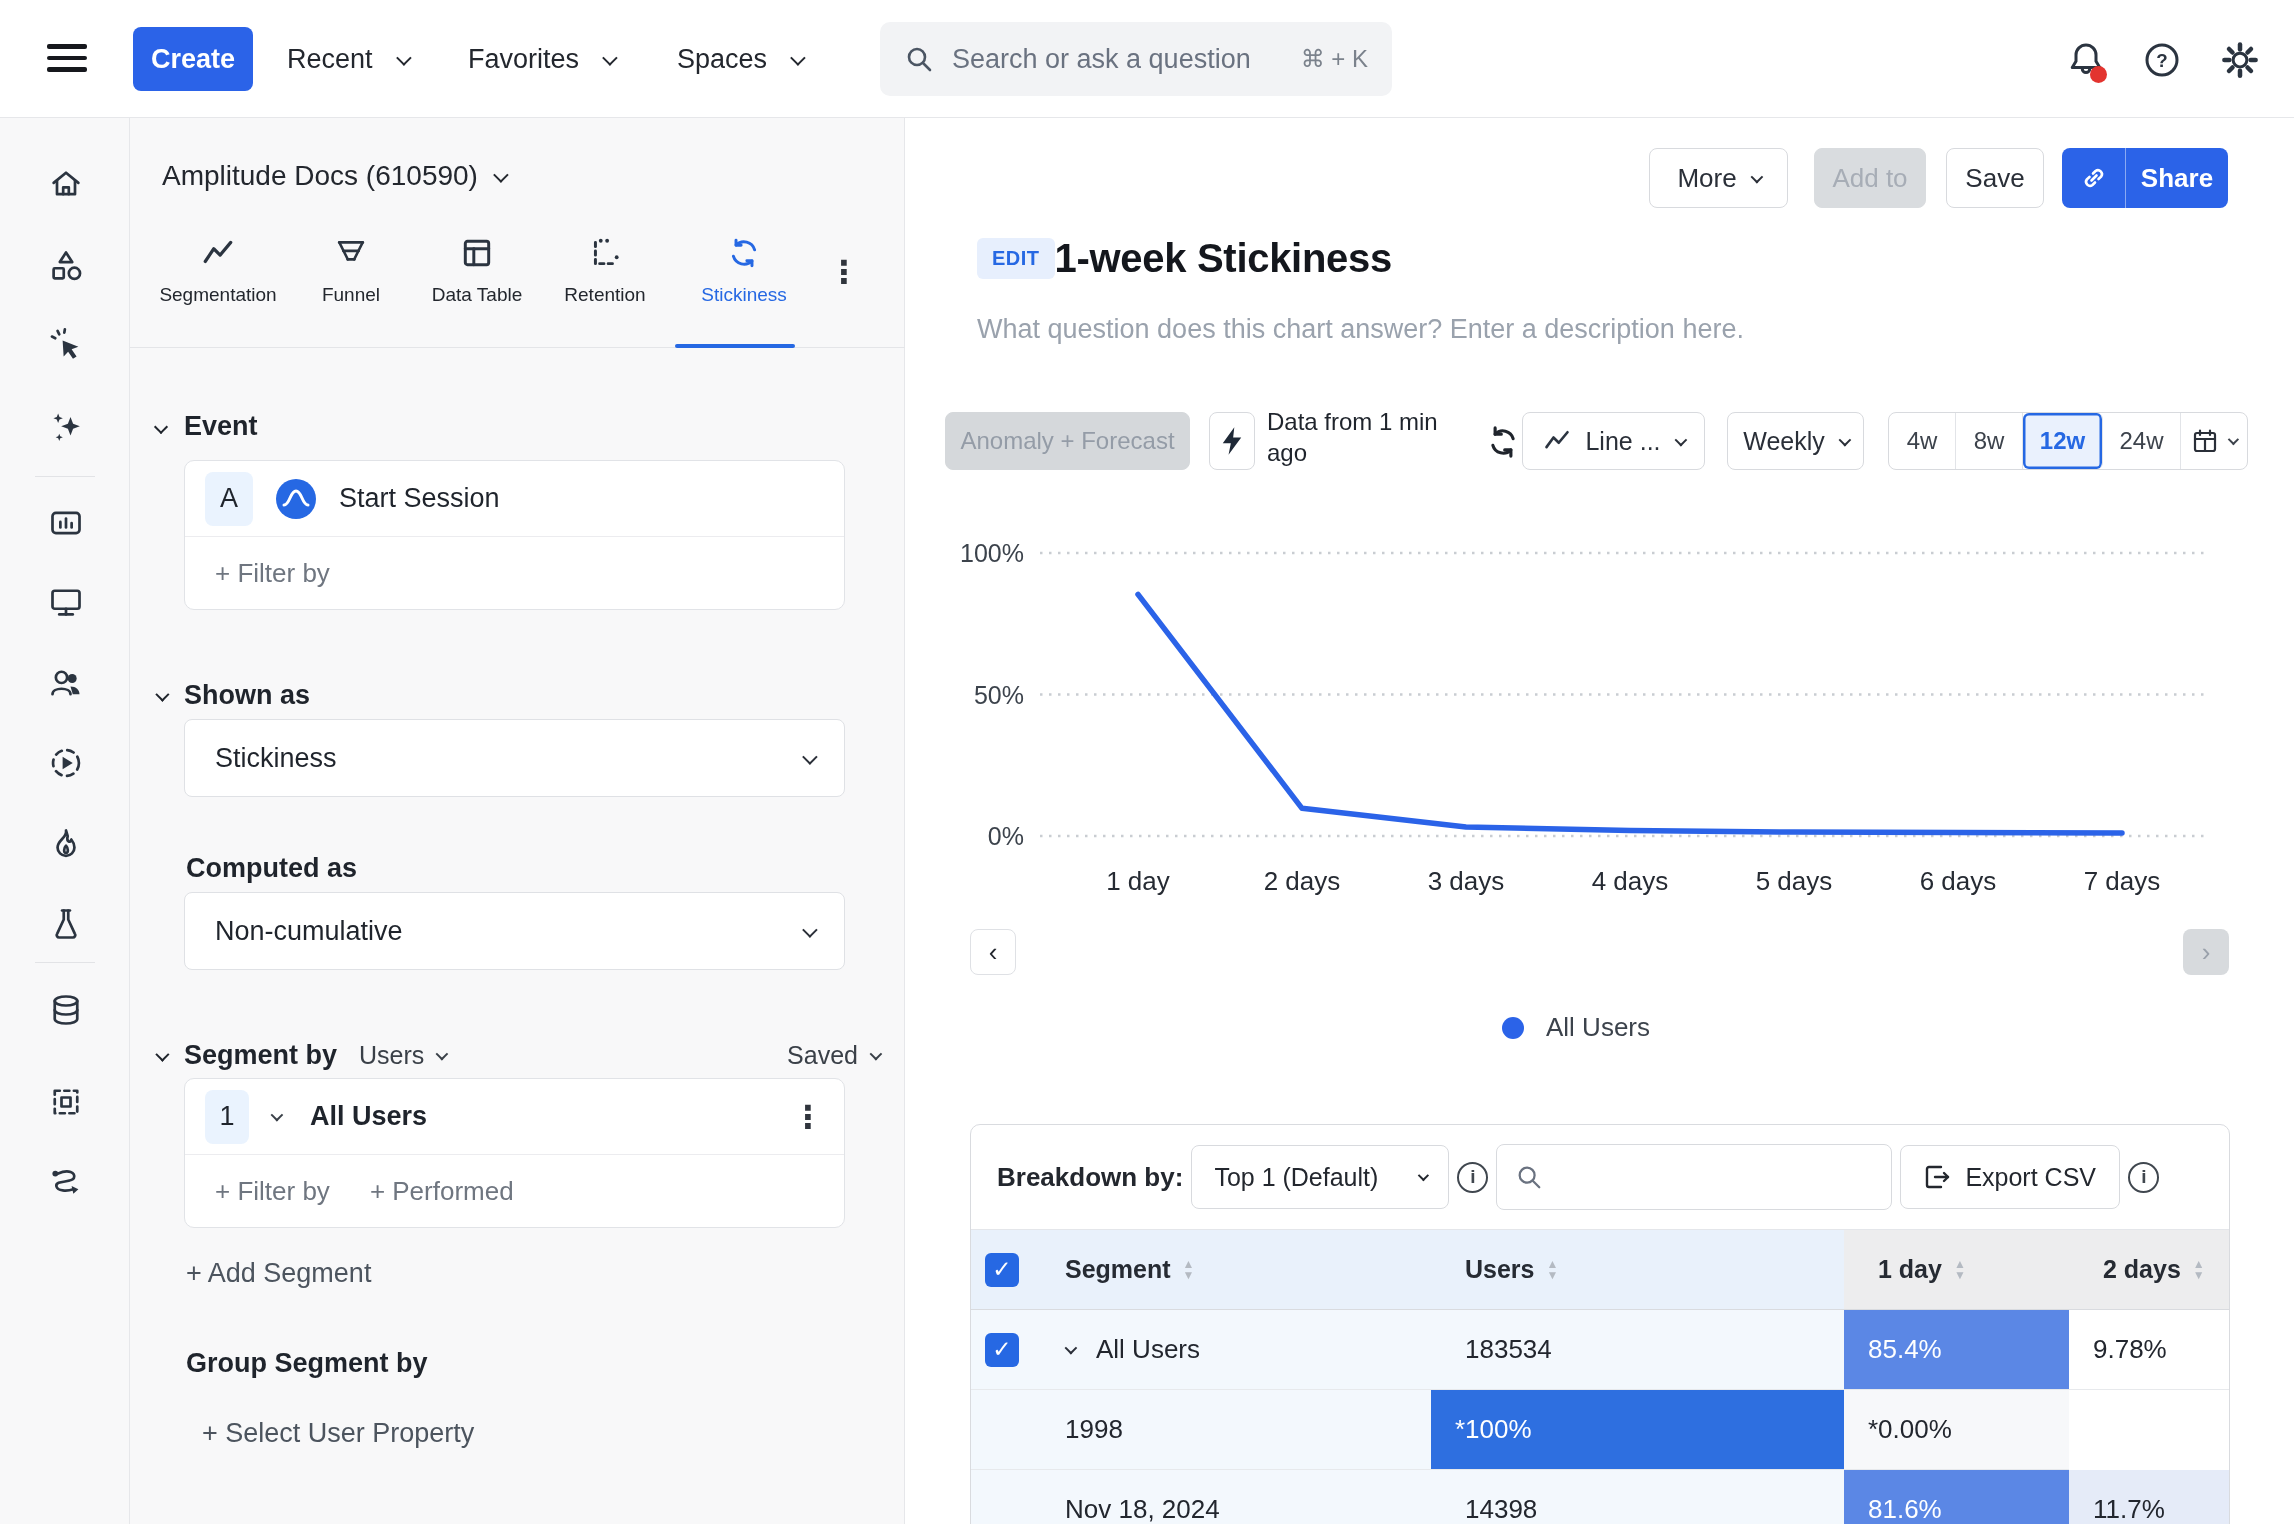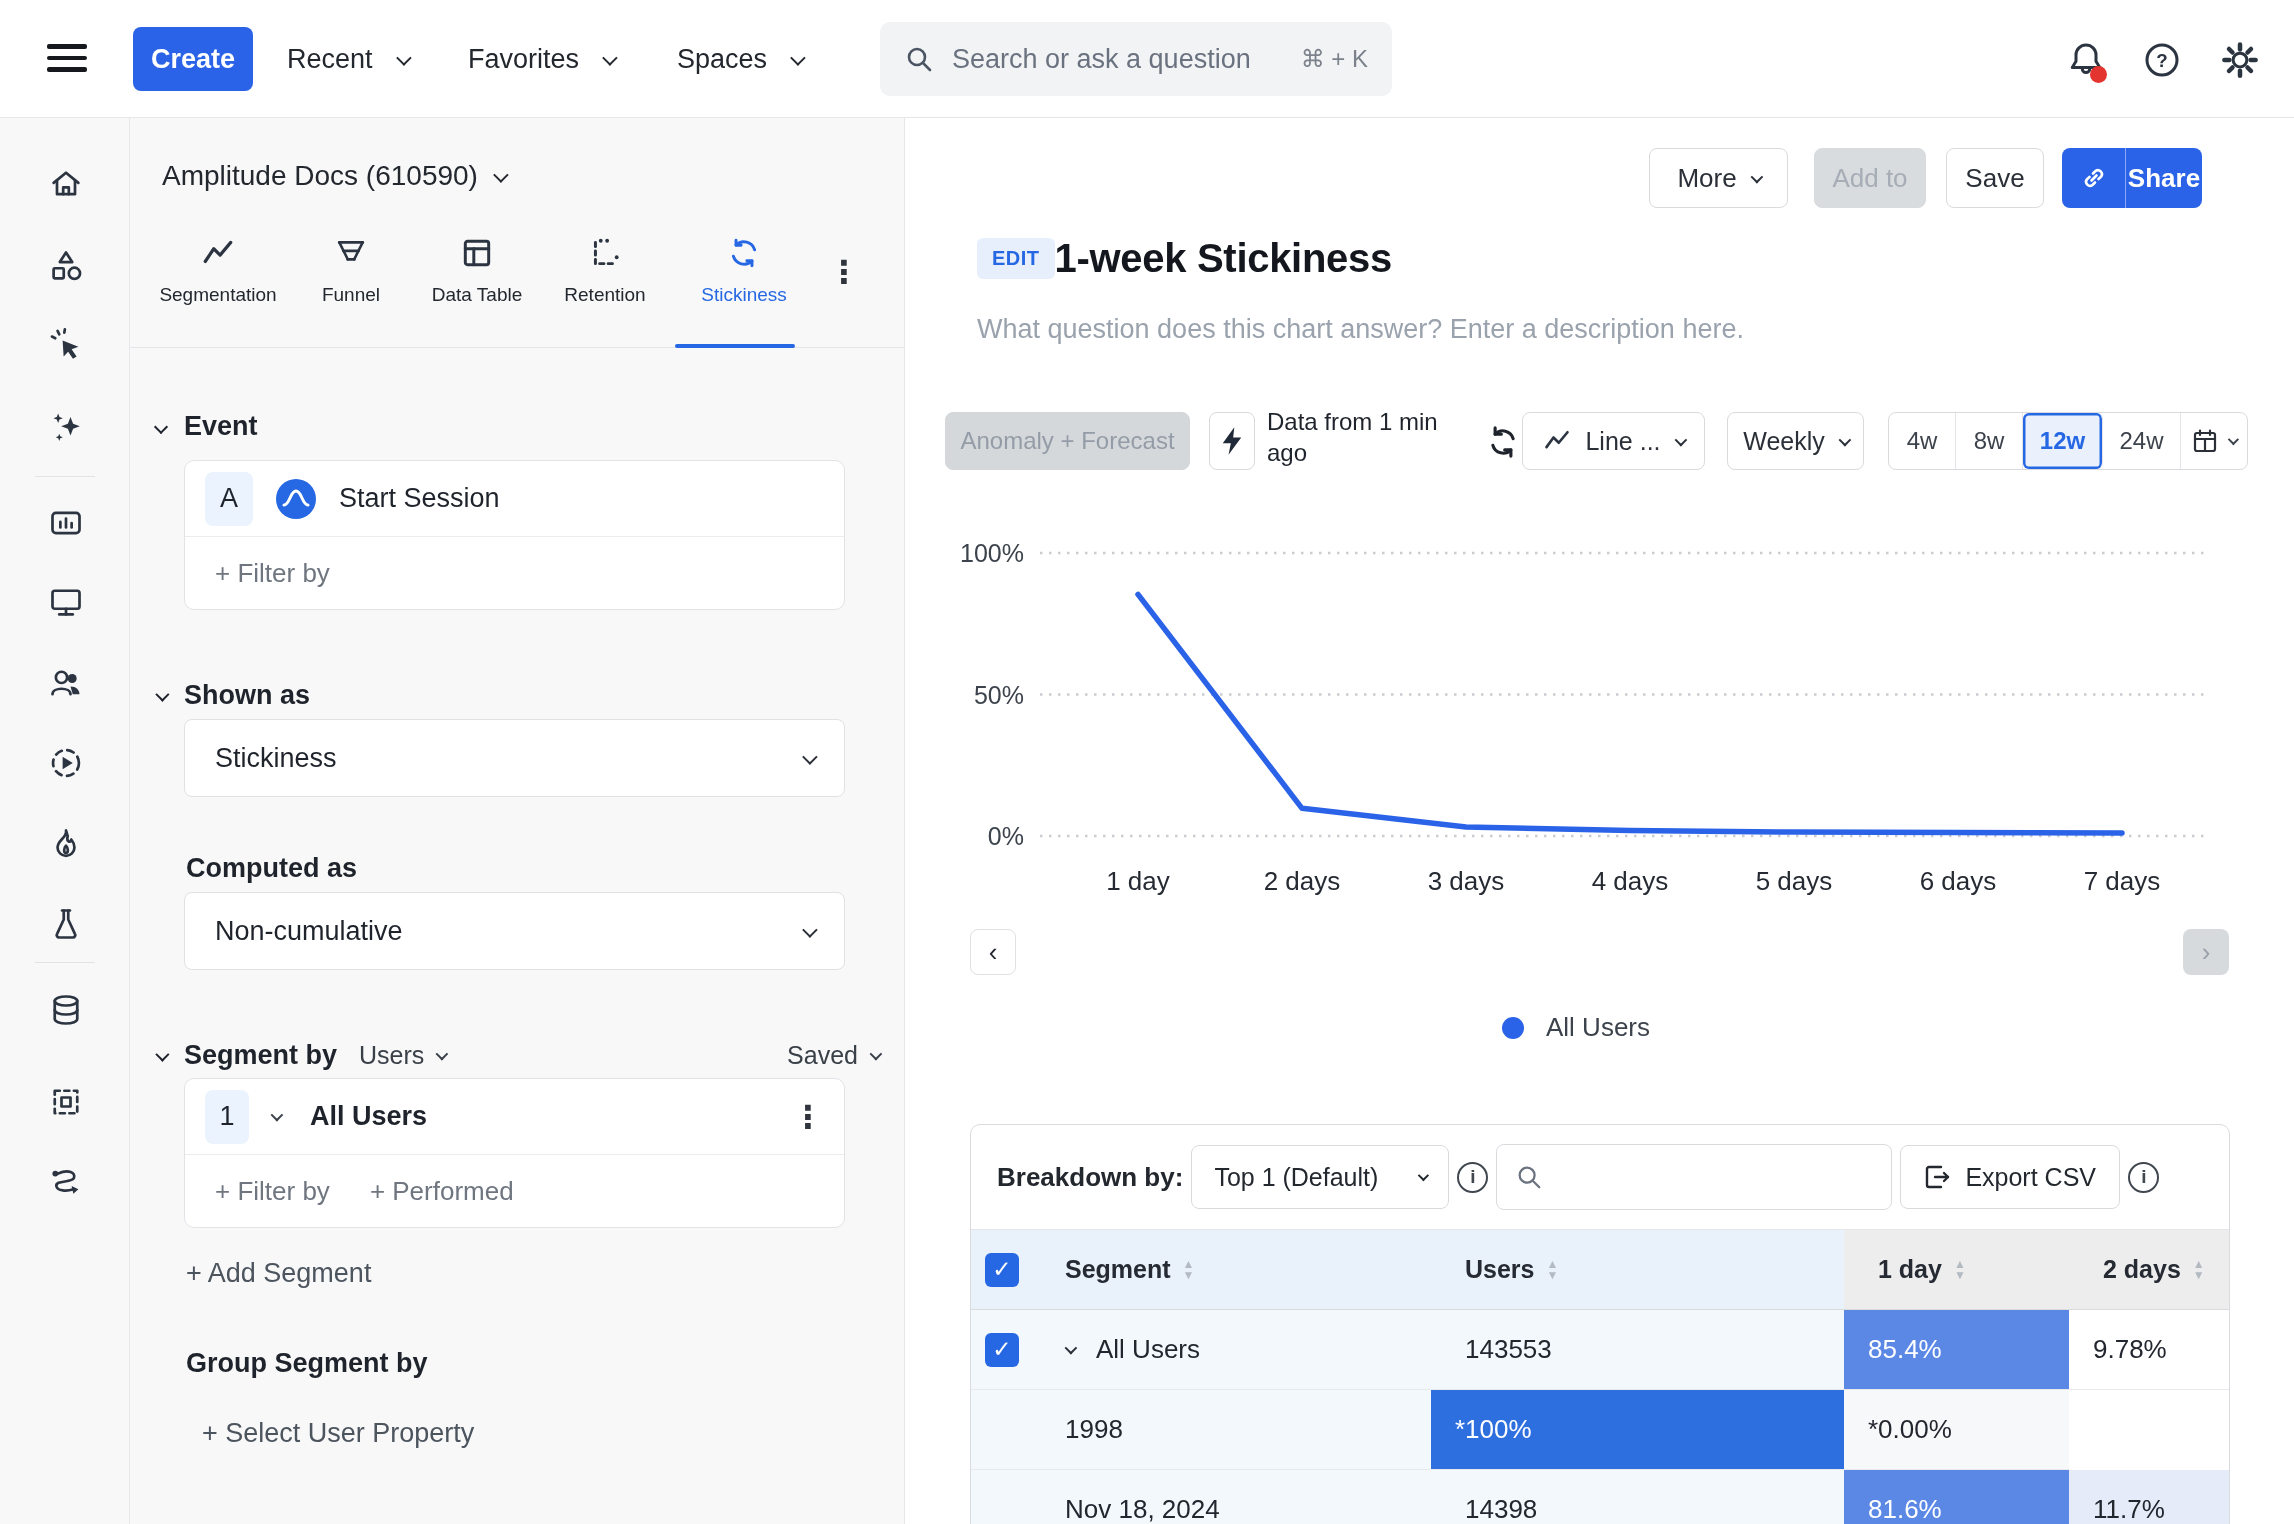--- a/index.html
+++ b/index.html
@@ -367,21 +367,21 @@
   </aside>
 
   <main class="main">
 
     <div class="abs btn" style="left:744px;top:30px;width:139px;height:60px">
         <span>More</span>
         <span class="cv" style="width:9px;height:9px"></span>
       </div>
     <div class="abs btn disabled" style="left:909px;top:30px;width:112px;height:60px">Add to</div>
     <div class="abs btn" style="left:1041px;top:30px;width:98px;height:60px">Save</div>
-    <div class="abs sharebtn" style="left:1157px;top:30px;width:140px;height:60px">
+    <div class="abs sharebtn" style="left:1157px;top:30px;width:166px;height:60px">
       <span class="seg1">
         <svg width="28" height="28" viewBox="0 0 28 28">
             <g stroke="#fff" stroke-width="2.6" fill="none" stroke-linecap="round">
               <path d="M11.5 16.5l5-5"></path>
               <path d="M13 9.5l2.5-2.5a4 4 0 0 1 5.6 5.6L18.5 15"></path>
               <path d="M15 18.5l-2.5 2.5a4 4 0 0 1-5.6-5.6L9.5 13"></path>
             </g>
           </svg>
       </span>
       <span class="seg2">Share</span>
@@ -527,21 +527,21 @@
       </div>
 
       <div class="grid">
         <div class="td seg" style="padding-left:14px">
             <span class="cbx">✓</span>
           </div>
         <div class="td seg">
             <span class="cv" style="width:9px;height:9px;color:#2a2f38;margin-right:22px"></span>
             <span style="font-weight:500">All Users</span>
           </div>
-        <div class="td seg">143553</div>
+        <div class="td seg">183534</div>
         <div class="td heat med">85.4%</div>
         <div class="td cold">9.78%</div>
       </div>
 
       <div class="grid">
         <div class="td seg" style="padding-left:14px"></div>
         <div class="td seg">1998</div>
         <div class="td heat strong">*100%</div>
         <div class="td cold faint">*0.00%</div>
       </div>

